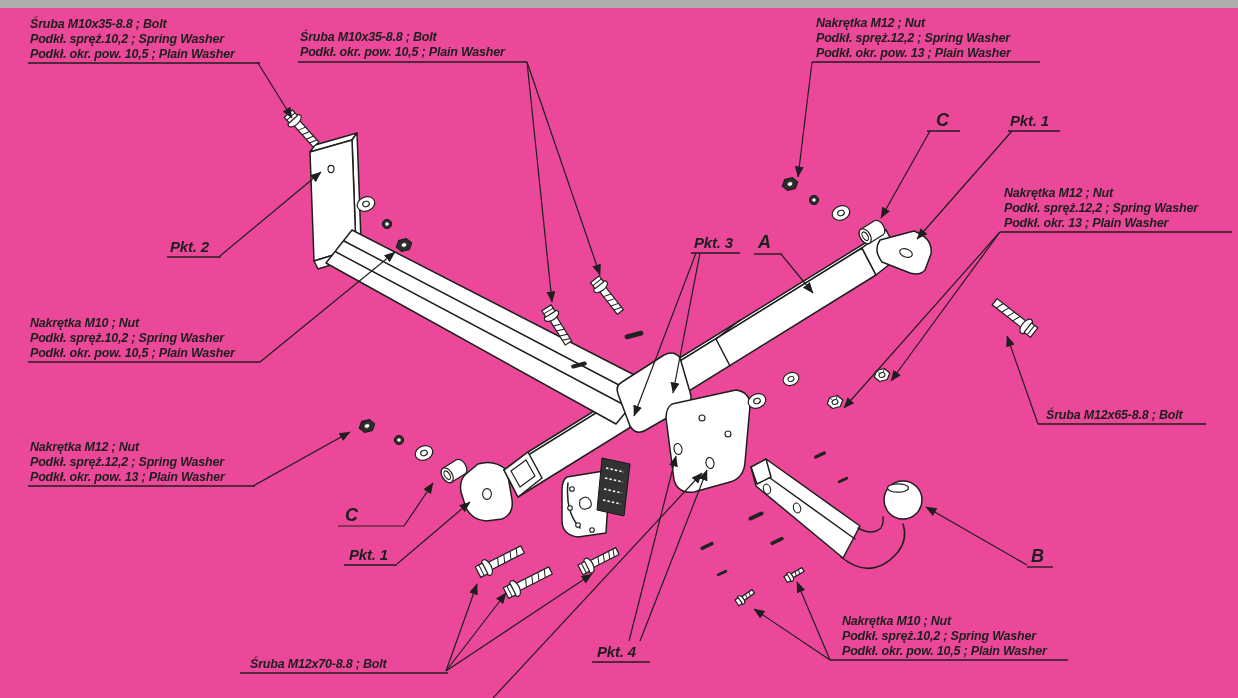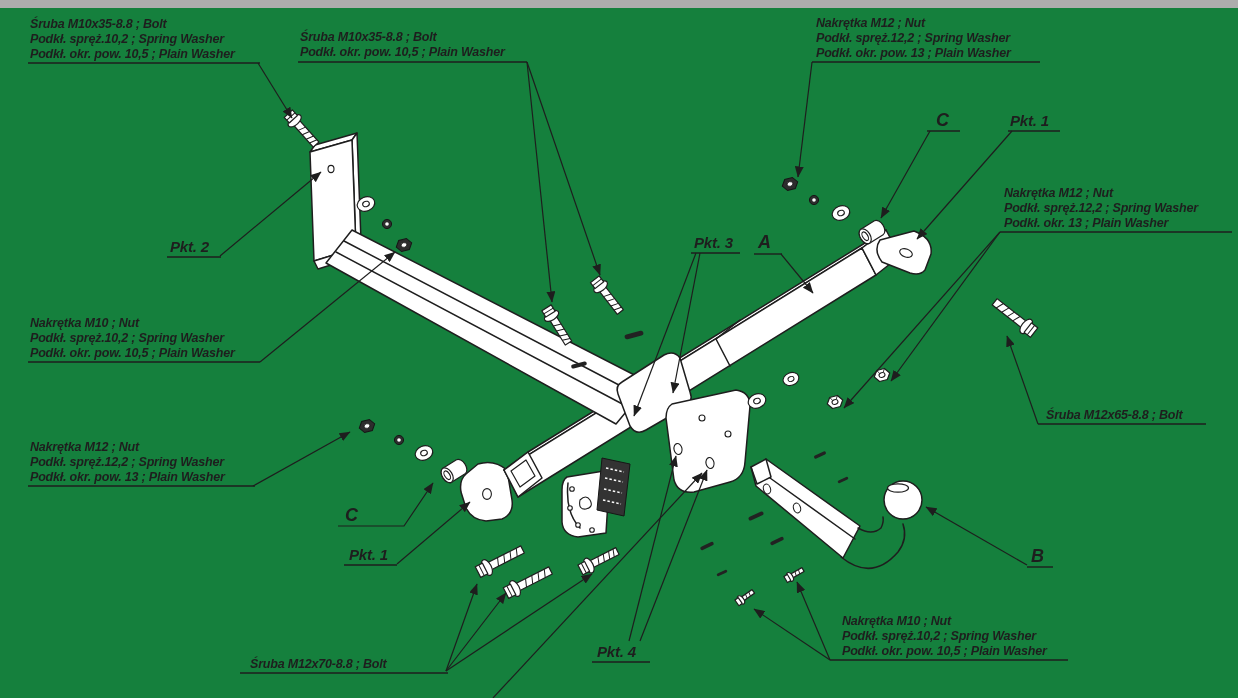--- a/index.html
+++ b/index.html
@@ -1,16 +1,16 @@
 <!DOCTYPE html>
 <html><head>
 <meta charset="utf-8">
 <style>
   html,body{margin:0;padding:0;background:#fff;}
-  .stage{position:relative;width:1238px;height:698px;background:#15803d;overflow:hidden;
+  .stage{position:relative;width:1238px;height:698px;background:#ec4899;overflow:hidden;
          font-family:"Liberation Sans",sans-serif;text-align:right;}
   svg{position:absolute;left:0;top:0;}
   svg text{font-family:"Liberation Sans","DejaVu Sans",sans-serif;font-style:italic;
            font-weight:700;fill:#1e1e1e;letter-spacing:-0.2px;}
   .t13{font-size:12.5px;}
   .t15{font-size:15px;}
   .t18{font-size:18px;}
   .ln{stroke:#1e1e1e;stroke-width:1.5;fill:none;stroke-linecap:round;stroke-linejoin:round;}
   .fw{fill:#ffffff;stroke:#1e1e1e;stroke-width:1.5;stroke-linejoin:round;}
   .fwt{fill:#ffffff;stroke:#1e1e1e;stroke-width:1.2;stroke-linejoin:round;}

